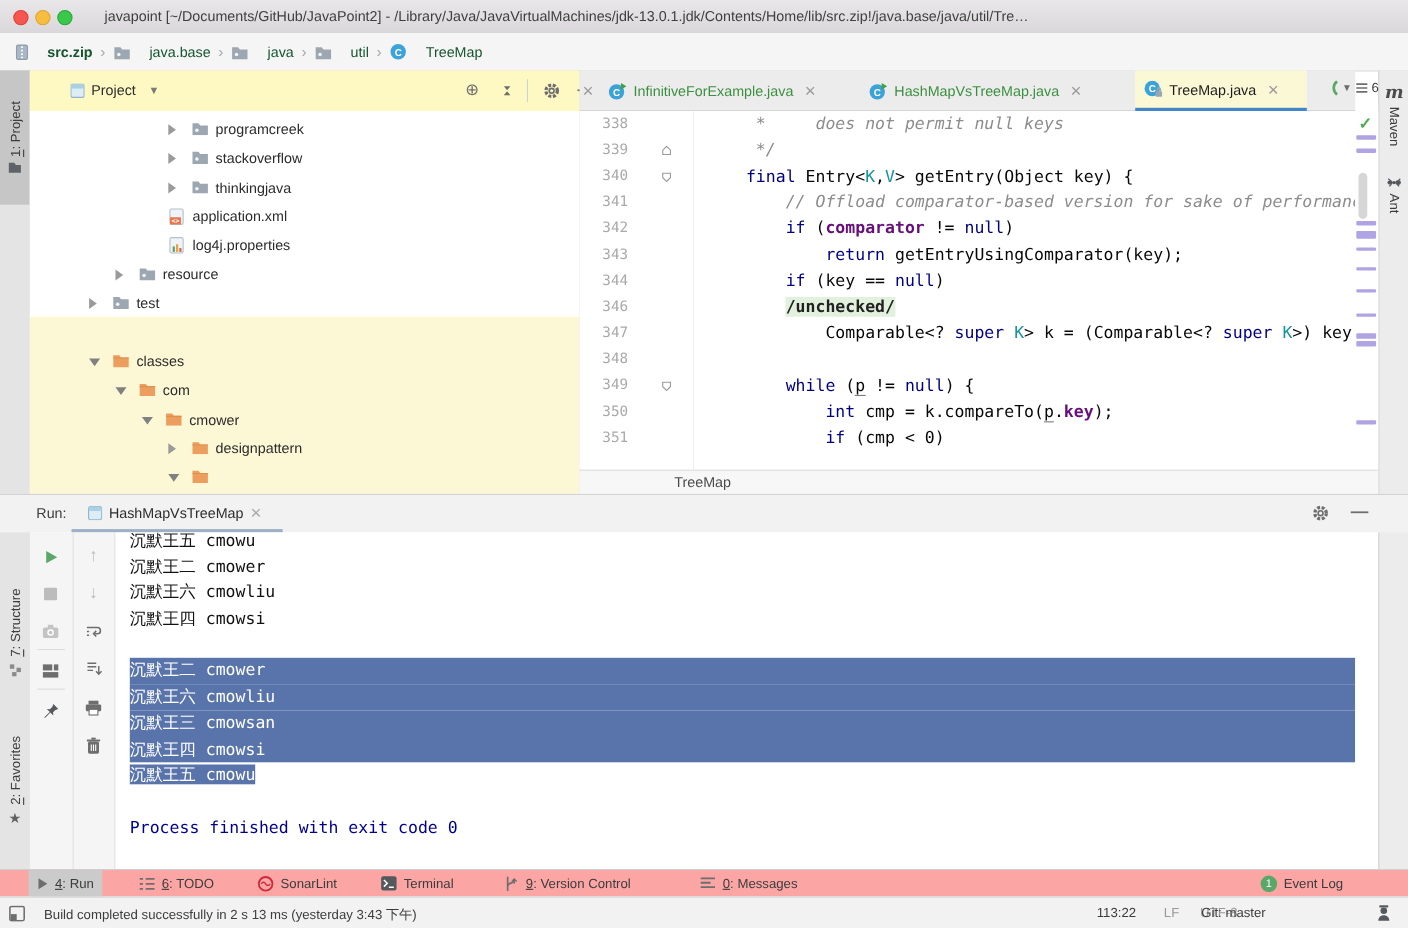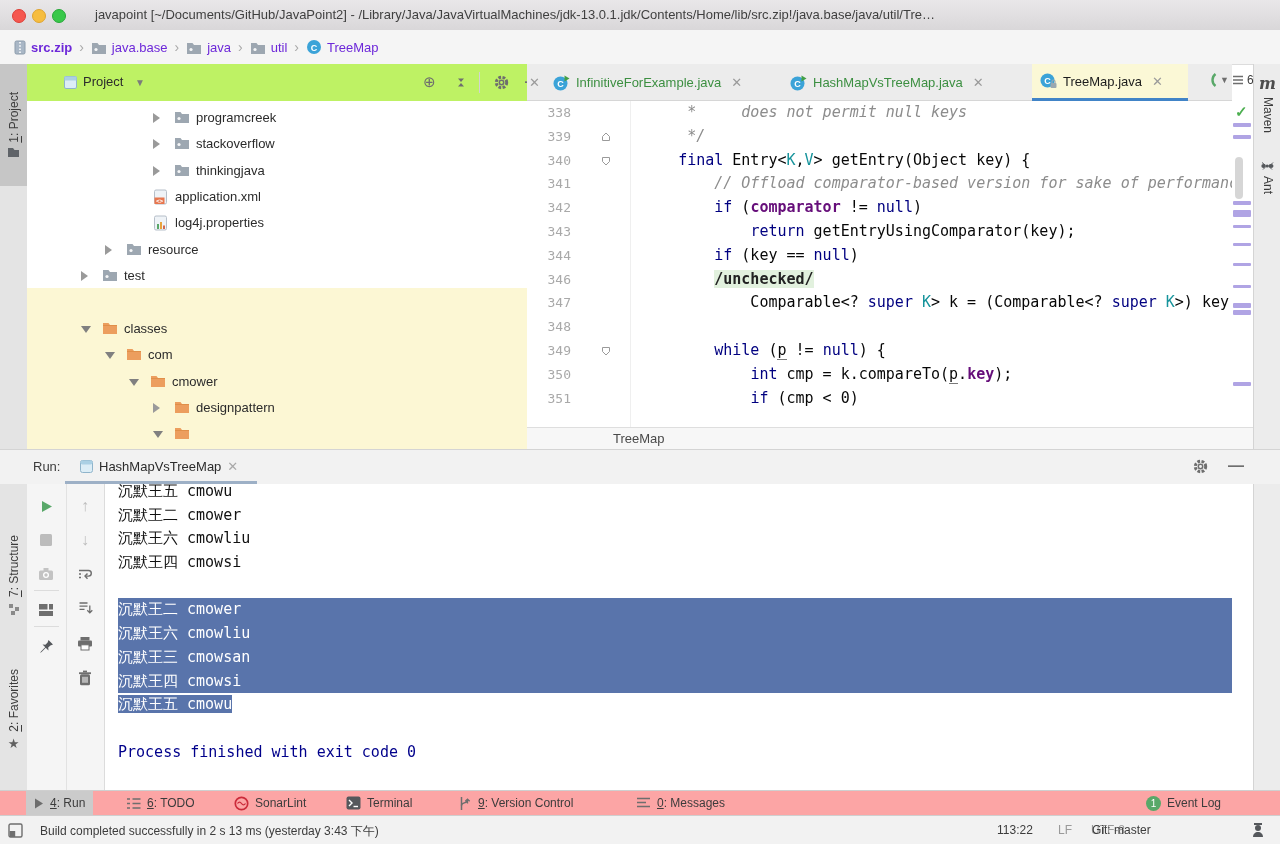--- a/index.html
+++ b/index.html
@@ -6,38 +6,38 @@
   body{width:1280px;height:844px;overflow:hidden;font-family:"Liberation Sans",sans-serif;background:#fff;position:relative;-webkit-font-smoothing:antialiased}
   .abs{position:absolute}
   .ic{display:inline-flex;align-items:center;justify-content:center;line-height:1}
   
   #titlebar{left:0;top:0;width:1280px;height:30px;background:linear-gradient(#e9e7e9,#d9d7d9);border-bottom:1px solid #b7b5b7}
   .light{width:12px;height:12px;border-radius:50%;position:absolute;top:9px}
   #title-text{position:absolute;left:95px;top:7px;font-size:13px;color:#3f3f3f;white-space:nowrap}
   
   #navbar{left:0;top:30px;width:1280px;height:34px;background:#f5f5f5;border-bottom:1px solid #dcdcdc}
   #crumbs{position:absolute;left:12px;top:0;height:34px;display:flex;align-items:center;gap:3px}
-  .crumb{display:flex;align-items:center;gap:5px;font-size:13px;color:#6d28d9;padding:0 2px}
+  .crumb{display:flex;align-items:center;gap:17px;font-size:13px;color:#14532d;padding:0 2px}
   .crumb.first{font-weight:bold}
   .chev{color:#a9a9a9;font-size:14px;padding:0 2px}
   #runcombo{position:absolute;left:622px;top:35px;width:198px;height:24px;background:#fff;border:1px solid #c2c2c2;border-radius:6px;display:flex;align-items:center;gap:6px;padding:0 8px;font-size:13px;color:#2c2c2c;box-sizing:border-box}
   #runcombo .dd{margin-left:auto;color:#7c7c7c;font-size:11px}
   .tbico{position:absolute;top:38px;width:20px;height:20px;display:flex;align-items:center;justify-content:center}
   .tbsep{position:absolute;top:37px;width:1px;height:21px;background:#d2d2d2}
   
   #leftstrip{left:0;top:64px;width:27px;height:726px;background:#e4e4e4;border-right:1px solid #d2d2d2}
   .stripgrp{position:absolute;left:0;width:27px;display:flex;flex-direction:column;align-items:center;gap:5px}
   .vleft{writing-mode:vertical-rl;transform:rotate(180deg);font-size:12px;color:#3c3c3c;white-space:nowrap}
   .mn{text-decoration:underline}
   
   #rightstrip{left:1253px;top:64px;width:27px;height:726px;background:#ececec;border-left:1px solid #d4d4d4;display:flex;flex-direction:column;align-items:center}
   .vright{writing-mode:vertical-rl;font-size:12px;color:#3c3c3c;white-space:nowrap}
   #maven-m{font-family:"DejaVu Serif",serif;font-style:italic;font-weight:bold;font-size:16px;color:#4c4c4c;margin-top:10px}
   
-  #projheader{left:27px;top:64px;width:500px;height:37px;background:#bef264;border-bottom:1px solid #ececec}
+  #projheader{left:27px;top:64px;width:500px;height:37px;background:#fef9c3;border-bottom:1px solid #ececec}
   #projheader .ttl{position:absolute;left:56px;top:10px;font-size:13px;color:#2c2c2c}
   #tree{left:27px;top:101px;width:500px;height:348px;background:#fff;overflow:hidden}
   #tree-hl{position:absolute;left:0;top:187px;width:500px;height:161px;background:#fcf7d4}
   .treerow{position:absolute;height:26px;width:100%}
   .treerow .lbl{position:absolute;top:5px;font-size:13px;color:#2b2b2b;white-space:nowrap}
   .tri{width:0;height:0;position:absolute}
   .tri.col{border-left:7px solid #9a9a9a;border-top:5px solid transparent;border-bottom:5px solid transparent;top:8px}
   .tri.exp{border-top:7px solid #808080;border-left:5px solid transparent;border-right:5px solid transparent;top:10px}
   .nodeic{position:absolute;top:5px}
   

